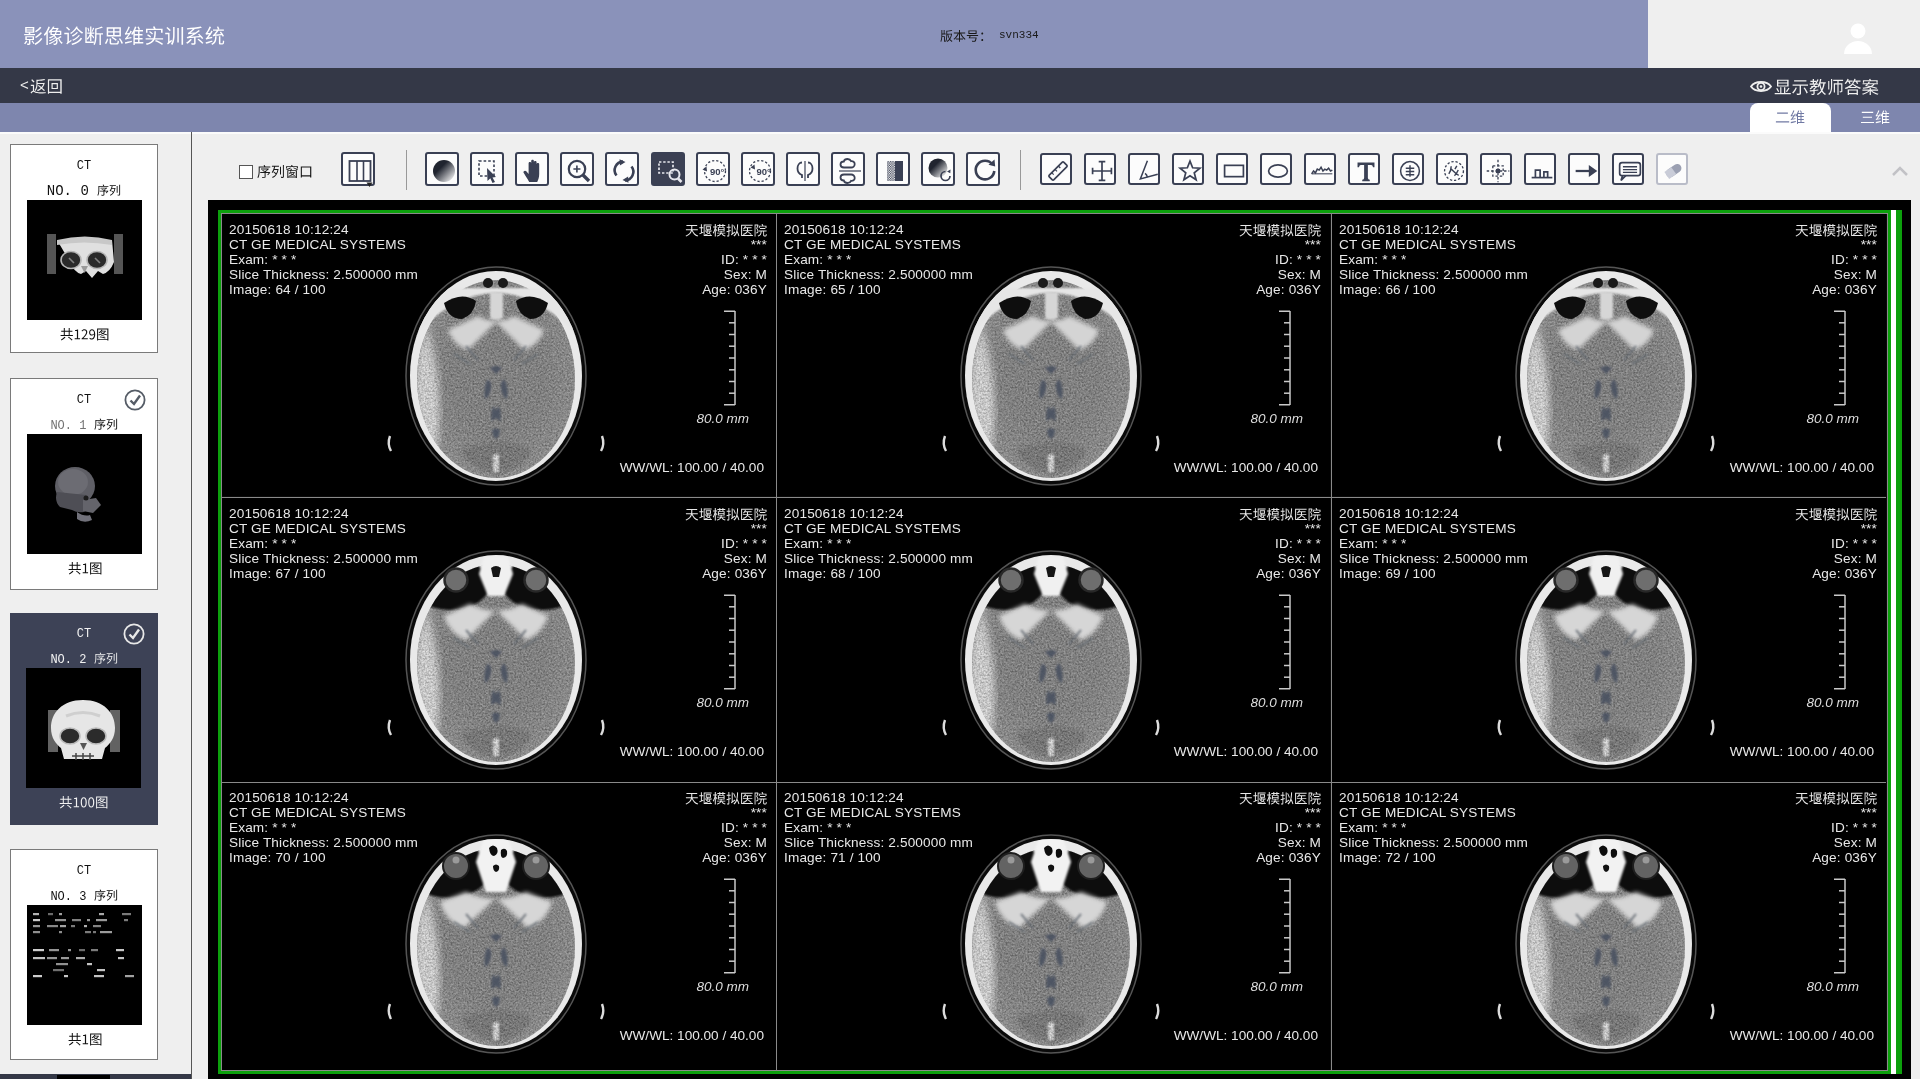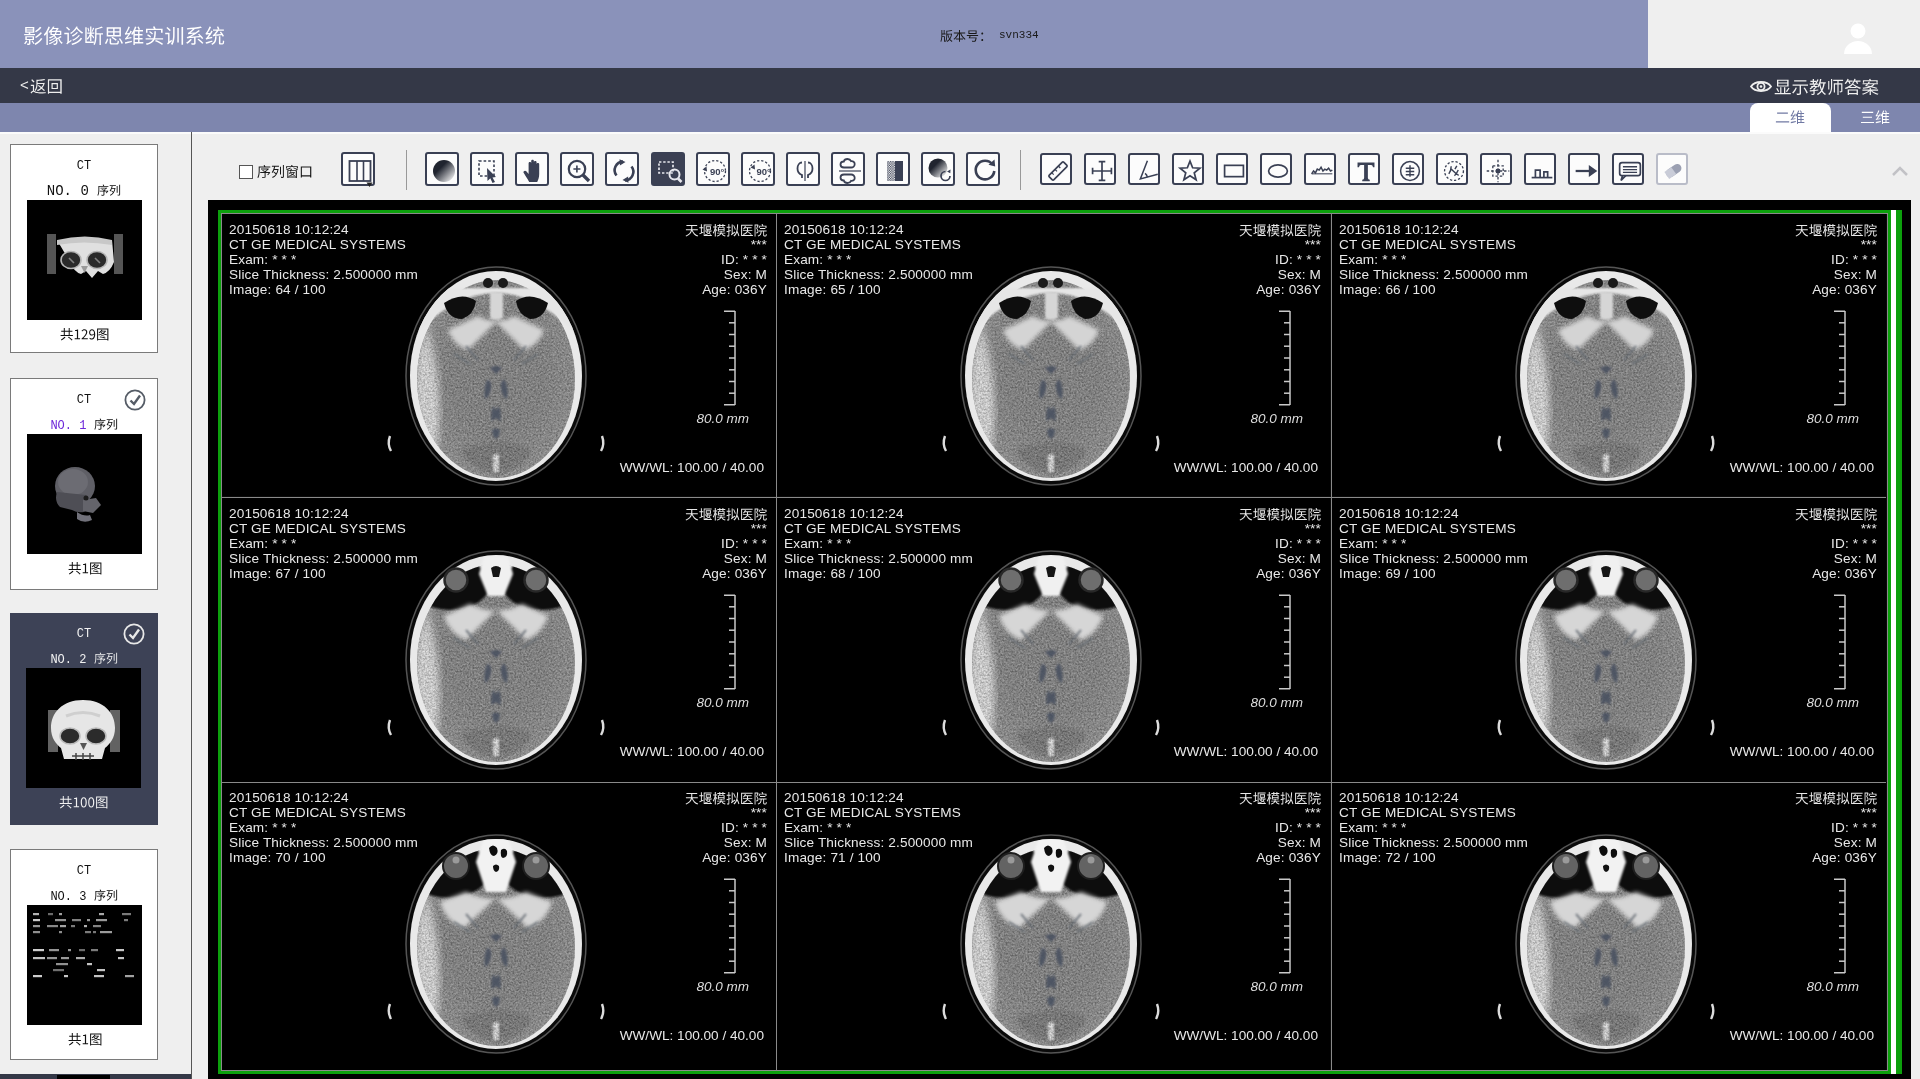--- a/index.html
+++ b/index.html
@@ -238,21 +238,21 @@
         <path d="M42 58 l5 5 M68 58 l5 5" stroke="#808080" stroke-width="1.6"></path>
         <path d="M54 66 l3.5 7 l3.5 -7" fill="#9a9a9a"></path>
       </svg>
     </div>
     <svg style="position:absolute;left:49.25px;top:180px;" width="50" height="18" viewBox="0 -14.3 50 18">
       <path fill="#111" d="M7.9 -2.0C9.2 -1.1 10.9 0.3 11.7 1.1L12.6 0.5C11.7 -0.4 10.1 -1.6 8.8 -2.6ZM4.4 -2.5C3.7 -1.5 2.2 -0.3 0.8 0.4C1.1 0.6 1.4 0.9 1.6 1.1C3.0 0.3 4.5 -0.9 5.5 -2.1ZM1.2 -8.5V-7.5H3.8V-4.3H0.6V-3.3H12.9V-4.3H9.7V-7.5H12.4V-8.5H9.7V-11.2H8.7V-8.5H4.8V-11.2H3.8V-8.5ZM4.8 -4.3V-7.5H8.7V-4.3Z M14.7 0.0H20.1V-1.0H18.1V-9.9H17.2C16.6 -9.6 16.0 -9.4 15.1 -9.2V-8.4H16.9V-1.0H14.7Z M21.6 0.0H27.8V-1.1H25.1C24.6 -1.1 24.0 -1.0 23.4 -1.0C25.8 -3.2 27.3 -5.2 27.3 -7.2C27.3 -8.9 26.2 -10.1 24.4 -10.1C23.2 -10.1 22.3 -9.5 21.5 -8.6L22.2 -7.9C22.8 -8.6 23.5 -9.1 24.3 -9.1C25.5 -9.1 26.1 -8.2 26.1 -7.1C26.1 -5.4 24.7 -3.4 21.6 -0.7Z M31.7 0.2C33.5 0.2 35.2 -1.4 35.2 -5.4C35.2 -8.5 33.8 -10.1 31.9 -10.1C30.4 -10.1 29.1 -8.8 29.1 -6.9C29.1 -4.8 30.2 -3.8 31.8 -3.8C32.6 -3.8 33.5 -4.2 34.1 -5.0C34.0 -1.9 32.9 -0.9 31.6 -0.9C31.0 -0.9 30.4 -1.1 29.9 -1.6L29.3 -0.8C29.8 -0.3 30.6 0.2 31.7 0.2ZM34.1 -6.0C33.4 -5.0 32.7 -4.7 32.0 -4.7C30.8 -4.7 30.2 -5.5 30.2 -6.9C30.2 -8.2 31.0 -9.1 31.9 -9.1C33.2 -9.1 33.9 -8.0 34.1 -6.0Z M41.0 -3.8C42.1 -3.5 43.5 -3.1 44.3 -2.7L44.7 -3.4C43.9 -3.7 42.6 -4.2 41.5 -4.4ZM39.7 -2.1C41.6 -1.8 43.9 -1.3 45.2 -0.8L45.6 -1.6C44.3 -2.0 42.0 -2.5 40.2 -2.7ZM37.1 -10.7V1.1H38.1V0.5H47.3V1.1H48.4V-10.7ZM38.1 -0.4V-9.8H47.3V-0.4ZM41.6 -9.6C40.9 -8.5 39.7 -7.4 38.6 -6.7C38.8 -6.6 39.1 -6.3 39.3 -6.1C39.7 -6.4 40.1 -6.7 40.5 -7.1C40.9 -6.6 41.4 -6.2 42.0 -5.9C40.8 -5.3 39.5 -4.9 38.3 -4.7C38.5 -4.5 38.7 -4.1 38.8 -3.8C40.1 -4.2 41.6 -4.7 42.8 -5.3C44.0 -4.7 45.2 -4.3 46.5 -4.0C46.6 -4.2 46.9 -4.6 47.1 -4.8C45.9 -5.0 44.7 -5.3 43.7 -5.8C44.7 -6.5 45.5 -7.3 46.1 -8.2L45.5 -8.5L45.4 -8.5H41.9C42.1 -8.7 42.3 -9.0 42.4 -9.3ZM41.1 -7.6 41.2 -7.7H44.7C44.2 -7.2 43.5 -6.7 42.8 -6.3C42.1 -6.7 41.5 -7.1 41.1 -7.6Z"></path>
     </svg>
   </div>
 <div style="position:absolute;left:10px;top:378px;width:148px;height:212px;background:#fff;border:1px solid #7a7a7a;box-sizing:border-box">
     <div style="position:absolute;top:14px;left:0;width:100%;text-align:center;font-family:'Liberation Mono';font-size:12px;color:#111">CT</div>
-    <div style="position:absolute;top:34px;left:0;width:100%;text-align:center;font-family:'Liberation Mono';font-size:12px;color:#6d28d9">NO. 1 <svg style="vertical-align:baseline;position:relative;top:3px" width="24" height="16" viewBox="0 -12.7 24 16">
+    <div style="position:absolute;top:34px;left:0;width:100%;text-align:center;font-family:'Liberation Mono';font-size:12px;color:#737373">NO. 1 <svg style="vertical-align:baseline;position:relative;top:3px" width="24" height="16" viewBox="0 -12.7 24 16">
         <path fill="#111" d="M4.5 -5.2C5.3 -4.9 6.2 -4.4 7.0 -4.0H2.8V-3.3H6.5V-0.1C6.5 0.1 6.4 0.1 6.2 0.1C6.0 0.2 5.2 0.2 4.3 0.1C4.4 0.4 4.5 0.7 4.6 1.0C5.7 1.0 6.4 1.0 6.8 0.8C7.3 0.7 7.4 0.5 7.4 -0.1V-3.3H10.0C9.6 -2.7 9.1 -2.1 8.7 -1.8L9.5 -1.4C10.1 -2.0 10.8 -2.9 11.4 -3.8L10.7 -4.1L10.6 -4.0H8.4L8.5 -4.1C8.2 -4.3 7.9 -4.4 7.5 -4.6C8.5 -5.1 9.6 -5.9 10.3 -6.6L9.7 -7.1L9.5 -7.0H3.5V-6.3H8.7C8.1 -5.8 7.4 -5.3 6.8 -5.0C6.2 -5.3 5.5 -5.5 5.0 -5.8ZM5.7 -9.9C5.8 -9.5 6.0 -9.1 6.2 -8.7H1.4V-5.4C1.4 -3.7 1.4 -1.2 0.4 0.5C0.6 0.6 1.0 0.8 1.1 1.0C2.2 -0.8 2.3 -3.5 2.3 -5.4V-7.9H11.4V-8.7H7.2C7.1 -9.1 6.8 -9.7 6.5 -10.1Z M19.7 -8.7V-2.0H20.6V-8.7ZM22.2 -10.0V-0.2C22.2 -0.0 22.1 0.0 21.9 0.0C21.7 0.1 21.1 0.1 20.4 0.0C20.6 0.3 20.7 0.7 20.7 0.9C21.7 0.9 22.2 0.9 22.6 0.8C22.9 0.6 23.1 0.3 23.1 -0.2V-10.0ZM14.2 -3.6C14.8 -3.2 15.5 -2.6 16.0 -2.2C15.2 -1.0 14.1 -0.2 12.9 0.3C13.1 0.4 13.4 0.8 13.5 1.0C16.0 -0.1 17.9 -2.5 18.5 -6.6L17.9 -6.8L17.8 -6.8H15.1C15.3 -7.3 15.4 -7.9 15.6 -8.6H18.9V-9.4H12.7V-8.6H14.7C14.3 -6.7 13.6 -5.0 12.6 -3.9C12.8 -3.8 13.2 -3.5 13.3 -3.3C13.9 -4.0 14.4 -4.9 14.8 -5.9H17.5C17.3 -4.8 16.9 -3.8 16.5 -3.0C16.0 -3.4 15.3 -3.9 14.7 -4.3Z"></path>
       </svg></div>
     <div style="position:absolute;left:16px;top:55px;width:115px;height:120px">
       <svg width="115" height="120" viewBox="0 0 115 120" style="display:block">
         <rect width="115" height="120" fill="#000"></rect>
         <ellipse cx="48" cy="52" rx="20" ry="19" fill="#5f5f66"></ellipse>
         <ellipse cx="46" cy="48" rx="15" ry="13" fill="#6c6c73"></ellipse>
         <path d="M30 58 q-3 9 3 15 l12 3 q5 3 12 2 l7 -5 l-5 -12 Z" fill="#4e4e55"></path>
         <path d="M56 66 l13 -2 l5 7 l-8 8 l-10 -2 Z" fill="#64646b"></path>
         <circle cx="59" cy="64" r="2.5" fill="#1d1d1d"></circle>

